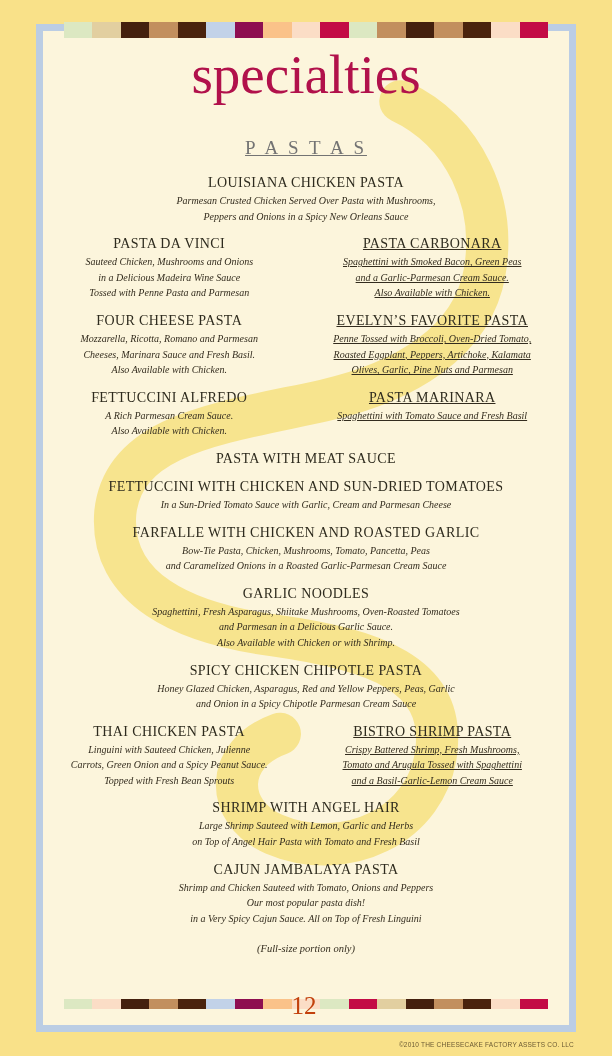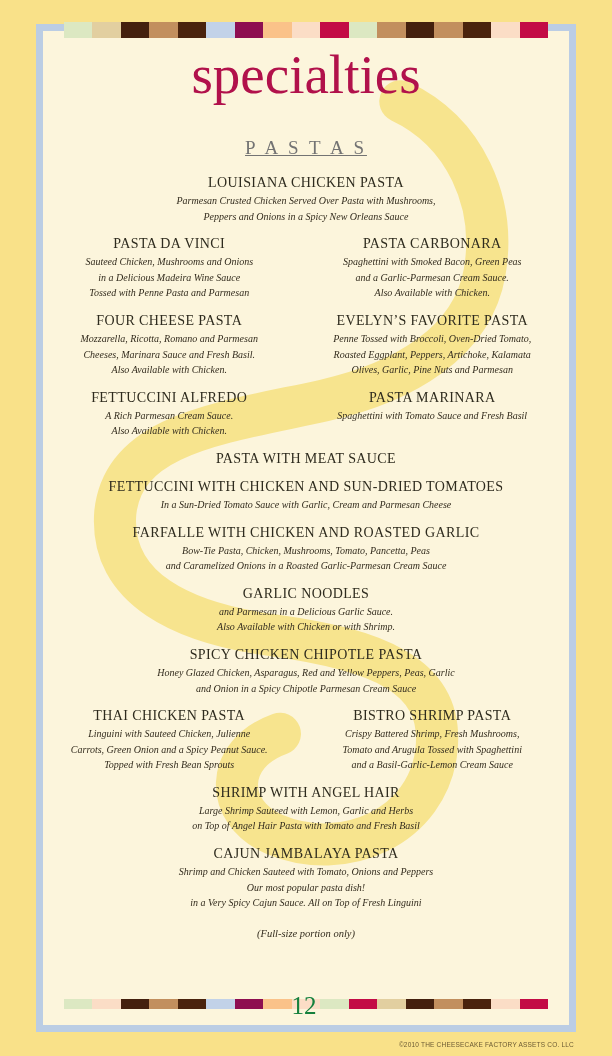--- a/index.html
+++ b/index.html
@@ -14,32 +14,32 @@
   .page{position:absolute;left:7px;top:7px;right:7px;bottom:7px;
     background:var(--page_bg,#FCF5DC);overflow:hidden;}
   .swirl{position:absolute;left:0;top:0;width:100%;height:100%;z-index:1;}
   .content{position:relative;z-index:2;text-align:center;padding-top:22px;}
   .title{font-size:55px;line-height:44px;color:var(--title_red,#B1114B);}
   .section{margin-top:40px;font-size:19px;letter-spacing:3px;color:#737373;text-decoration:underline;}
   .rows{margin-top:16px;}
   .row{margin-bottom:12px;}
   .row.cols{display:flex;}
   .row.cols .item:first-child{width:48%;}
-  .row.cols .item:last-child{width:52%;}
+  .row.cols .item:last-child{width:52%;text-decoration:underline;}
   .row.full .item{width:100%;}
   .iname{font-size:14px;letter-spacing:.4px;margin-bottom:2px;color:#2e2b1e;}
   .idesc{font-style:italic;font-size:10px;line-height:15.6px;}
   .ifine{font-style:italic;font-size:10.5px;margin-top:17px;}
   .note{font-style:italic;font-size:12.5px;margin-top:20px;}
   .tiles{position:absolute;display:flex;z-index:3;}
   .tiles span{flex:1;}
   .tiles-top{left:64px;right:64px;top:22px;height:16px;}
   .tiles-bottom{left:64px;right:64px;bottom:47px;height:10px;}
   .pagenum{position:absolute;left:0;right:4px;bottom:36px;text-align:center;
-    font-size:25px;color:#15803d;z-index:4;}
+    font-size:25px;color:#c2410c;z-index:4;}
   .copyright{position:absolute;right:38px;bottom:8px;font-size:6.5px;
     color:#6b5a33;font-family:"Liberation Sans","DejaVu Sans",sans-serif;
     letter-spacing:.2px;z-index:5;}
 </style>
 </head>
 <body style="background: rgb(249, 225, 137);">
 
 <div class="frame">
   <div class="page">
     <svg class="swirl" viewBox="0 0 524 990" aria-hidden="true">
@@ -135,20 +135,21 @@
               <div class="idesc">
                 <div>Bow-Tie Pasta, Chicken, Mushrooms, Tomato, Pancetta, Peas</div>
                 <div>and Caramelized Onions in a Roasted Garlic-Parmesan Cream Sauce</div>
               </div>
             </div>
           </div>
           <div class="row full">
             <div class="item">
               <div class="iname">GARLIC NOODLES</div>
               <div class="idesc">
+                <div>Spaghettini, Fresh Asparagus, Shiitake Mushrooms, Oven-Roasted Tomatoes</div>
                 <div>and Parmesan in a Delicious Garlic Sauce.</div>
                 <div>Also Available with Chicken or with Shrimp.</div>
               </div>
             </div>
           </div>
           <div class="row full">
             <div class="item">
               <div class="iname">SPICY CHICKEN CHIPOTLE PASTA</div>
               <div class="idesc">
                 <div>Honey Glazed Chicken, Asparagus, Red and Yellow Peppers, Peas, Garlic</div>

